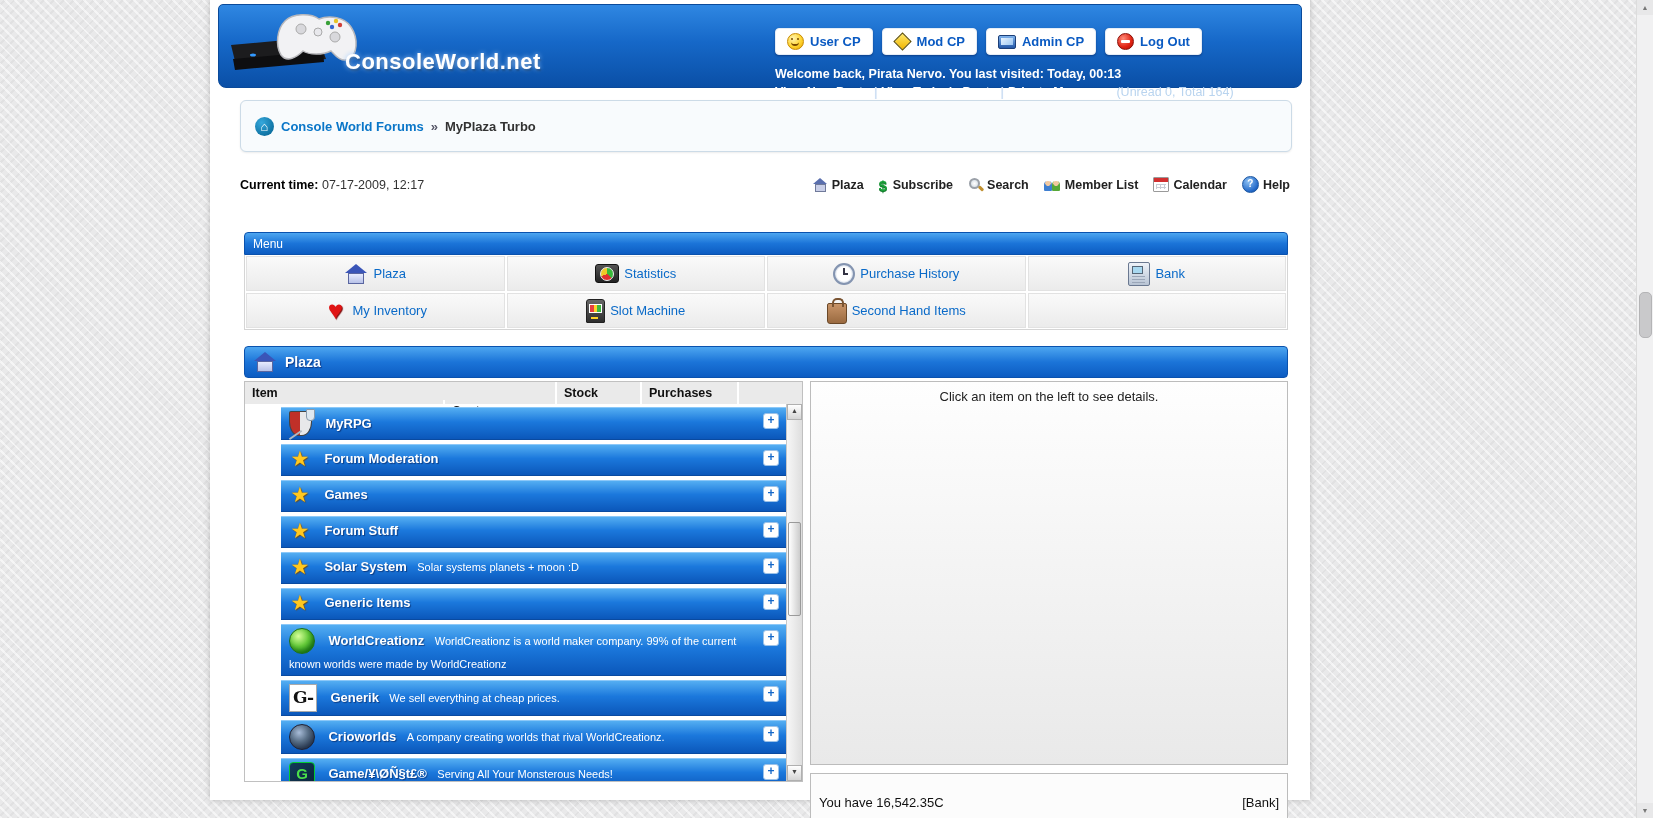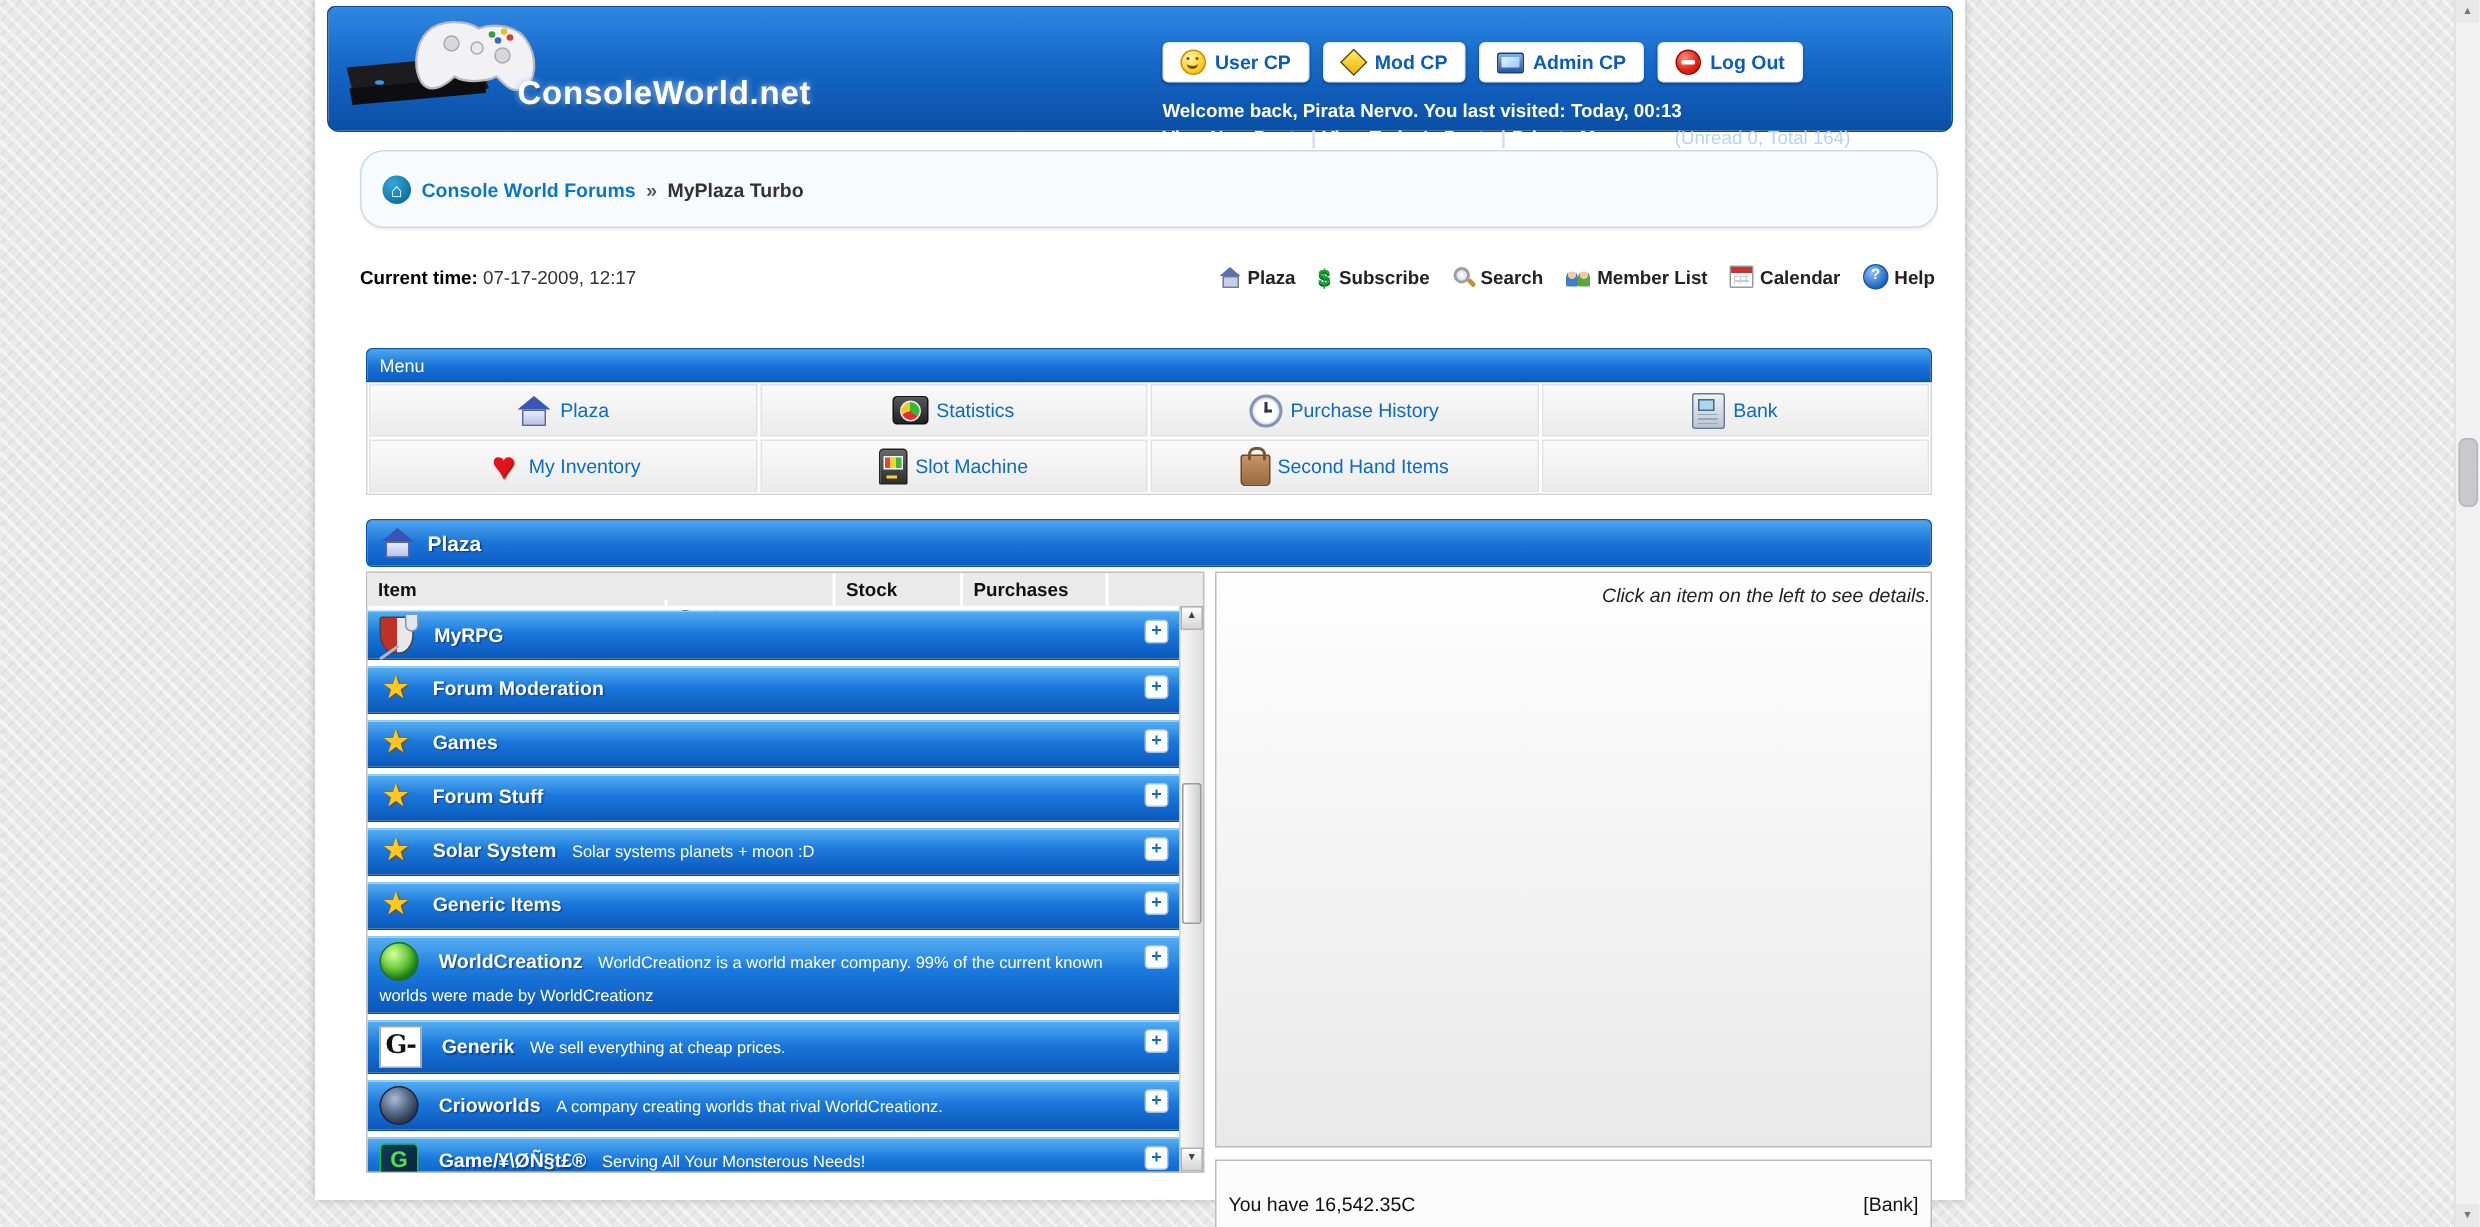--- a/index.html
+++ b/index.html
@@ -128,21 +128,21 @@
   .ic-generik::before{content:"G-";letter-spacing:-1px;}
   .ic-planet{width:24px;height:24px;border-radius:50%;border:1px solid #222233;
     background:radial-gradient(circle at 38% 32%,#a8bcd8,#5a7088 40%,#2c3c54 70%,#101a2a);}
   .ic-gamemonster{width:24px;height:22px;border-radius:4px;border:1px solid #00cc33;
     background:linear-gradient(135deg,#123a5a,#0a2438);color:#4ae04a;font-weight:bold;
     font-size:15px;text-align:center;line-height:21px;}
   .ic-gamemonster::before{content:"G";}
 
   
   .crumbbox{position:absolute;left:30px;top:100px;width:1022px;height:50px;background:#f8fbfd;
-    border:1px solid #ccdbe7;border-radius:16px;box-shadow:0 1px 2px rgba(0,0,0,.08);
+    border:1px solid #ccdbe7;border-radius:6px;box-shadow:0 1px 2px rgba(0,0,0,.08);
     display:flex;align-items:center;padding:0 14px;gap:7px;font-size:13px;}
   .crumb-root{color:#0a76c8;font-weight:bold;cursor:pointer;}
   .crumb-sep{color:#556;font-weight:bold;}
   .crumb-cur{color:#333;font-weight:bold;}
 
   
   .timebar{position:absolute;left:30px;top:176px;width:1050px;display:flex;
     justify-content:space-between;align-items:center;font-size:12.5px;color:#333;}
   .time-label{font-weight:bold;color:#000;}
   .toolbar{display:flex;gap:15px;}
@@ -171,39 +171,39 @@
   .items-header{display:flex;height:22px;background:#eaeaea;font-weight:bold;font-size:12.5px;
     align-items:center;color:#111;}
   .items-header>div{border-left:2px solid #fff;height:100%;display:flex;align-items:center;padding-left:7px;}
   .col-item{flex:1;border-left:none !important;}
   .col-cost{width:103px;margin-top:36px;}.col-stock{width:76px;}.col-purch{width:88px;}.col-x{width:56px;}
   .items-wrap{display:flex;height:377px;}
   .items-scroll{flex:1;overflow:hidden;padding-top:3px;}
   .p-row{position:relative;margin-bottom:4px;min-height:24px;
     background:linear-gradient(#54aef2,#1b78dc 45%,#0b57ba);
     border-top:1px solid #8cc8f8;border-bottom:1px solid #0a4aa0;
-    padding:3px 26px 3px 8px;color:#fff;cursor:pointer;}
+    padding:3px 26px 3px 8px;color:#fff;cursor:pointer;margin-left:36px;}
   .p-row .i{margin-right:9px;}
   .p-name{font-weight:bold;font-size:13px;text-shadow:1px 1px 1px rgba(0,0,40,.45);}
   .p-desc{font-size:11px;margin-left:6px;}
   .expand{position:absolute;right:7px;top:5px;width:14px;height:14px;background:#fff;
     border:1px solid #9cc2e8;border-radius:3px;color:#1668c8;font-size:12px;font-weight:bold;
     line-height:12px;text-align:center;cursor:pointer;}
   .items-sb{width:15px;position:relative;border-left:1px solid #c8c8c8;
     background:linear-gradient(90deg,#f7f7f7,#dedede);}
   .sb-btn{position:absolute;left:0;right:0;height:14px;background:linear-gradient(#fff,#d5d5d5);
     border:1px solid #b0b0b0;font-size:7px;color:#444;text-align:center;line-height:12px;cursor:pointer;}
   .sb-up{top:0;}.sb-down{bottom:0;}
   .sb-up::before{content:"▲";}.sb-down::before{content:"▼";}
   .sb-thumb{position:absolute;left:1px;right:1px;top:118px;height:92px;border:1px solid #9a9a9a;
     border-radius:2px;background:linear-gradient(90deg,#fff,#ccc);cursor:pointer;}
 
   .right-col{flex:1;display:flex;flex-direction:column;gap:8px;}
   .details-panel{height:375px;border:1px solid #bcbcbc;background:linear-gradient(#fefefe,#e9e9e9);
-    font-style:italic;font-size:13px;text-align:right;padding-top:7px;color:#222;}
+    font-size:13px;text-align:center;padding-top:7px;color:#222;}
   .bank-bar{border:1px solid #bcbcbc;background:#fcfcfc;height:24px;display:flex;
     align-items:center;justify-content:space-between;padding:16px 8px;font-size:13px;color:#111;}
   .bank-link{cursor:pointer;}
 
   
   .bsb{position:absolute;right:0;top:0;width:16px;height:818px;background:#f1f1f2;
     border-left:1px solid #dcdcdc;}
   .bsb-arrow{position:absolute;left:0;right:0;height:15px;font-size:7px;color:#777;
     text-align:center;line-height:15px;background:#e8e8e9;cursor:pointer;}
   .bsb-arrow.up{top:0;}.bsb-arrow.down{bottom:0;}

